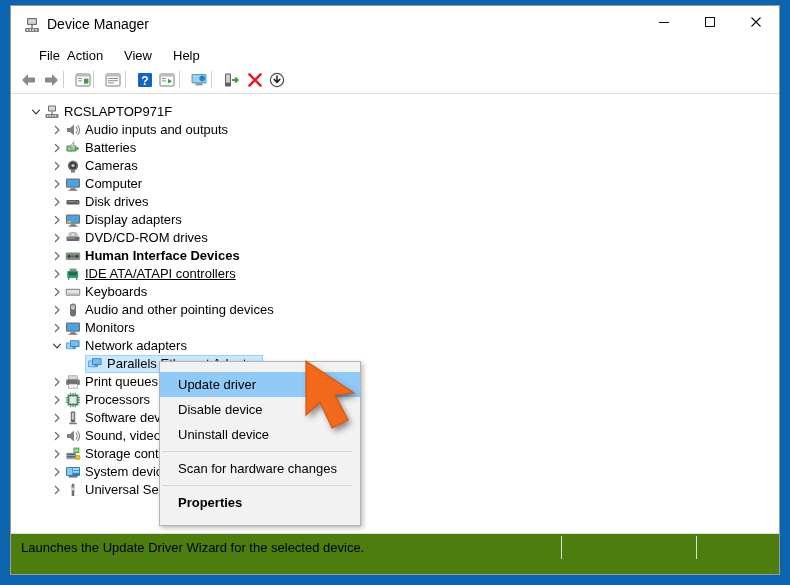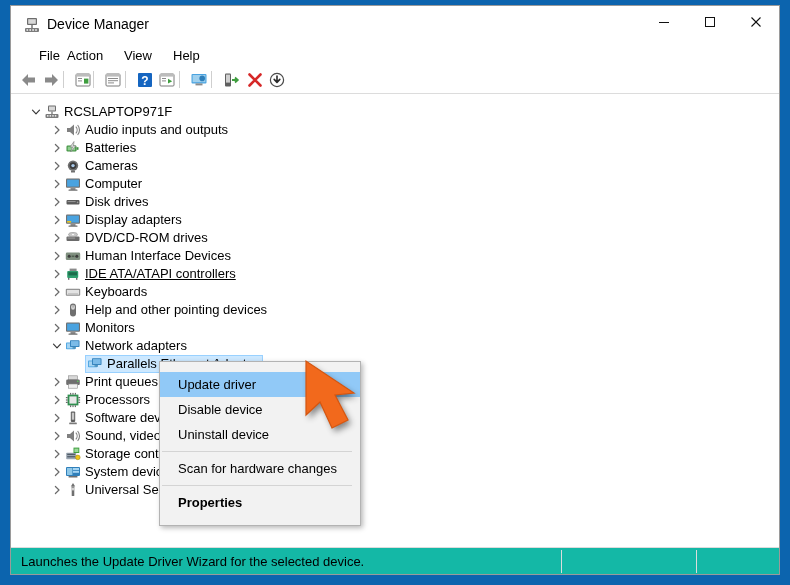--- a/index.html
+++ b/index.html
@@ -180,22 +180,22 @@
   
   #cursor{
     position:absolute;
     left:288px;top:352px;
     width:80px;height:84px;
     z-index:60;
     pointer-events:none;
   }
   
   #statusbar{
-    position:absolute;left:0;bottom:0;width:100%;height:27px;
-    background:#14b8a6;
+    position:absolute;left:0;bottom:0;width:100%;height:41px;
+    background:#4d7c0f;
     border-top:1px solid #dcdcdc;
     box-sizing:border-box;
   }
   #status-text{
     position:absolute;left:10px;top:6px;
     font-size:13px;color:#000;
     white-space:nowrap;
   }
   .stsep{
     position:absolute;top:2px;width:1px;height:23px;background:#dcdcdc;
@@ -477,21 +477,21 @@
             </span>
             <span class="tlabel">DVD/CD-ROM drives</span>
           </span>
         </div>
         <div class="trow" style="top: 153px; padding-left: 31px;">
           <span class="chev">
             <svg width="10" height="10" viewBox="0 0 10 10">
               <path d="M3.4 1.5 L7 5 L3.4 8.5" fill="none" stroke="#6a6a6a" stroke-width="1.2" stroke-linecap="round" stroke-linejoin="round"></path>
             </svg>
           </span>
-          <span class="" style="display: flex; align-items: flex-start;">
+          <span class="" style="display: flex; align-items: flex-start; font-weight: bold;">
             <span class="ticon">
               <svg width="16" height="16" viewBox="0 0 16 16">
                 <rect x="0.8" y="4.5" width="14.4" height="7.6" rx="1.4" fill="#7f8f7f"></rect>
                 <circle cx="4.2" cy="8.3" r="1.5" fill="#3a3a3a"></circle>
                 <circle cx="11.8" cy="8.3" r="1.5" fill="#3a3a3a"></circle>
                 <rect x="6.6" y="7.5" width="2.8" height="1.6" fill="#4f5f4f"></rect>
               </svg>
             </span>
             <span class="tlabel">Human Interface Devices</span>
           </span>
@@ -539,21 +539,21 @@
             </svg>
           </span>
           <span class="" style="display: flex; align-items: center;">
             <span class="ticon">
               <svg width="16" height="16" viewBox="0 0 16 16">
                 <rect x="5" y="1.6" width="6" height="12.8" rx="3" fill="#6f6f6f"></rect>
                 <rect x="6.1" y="2.7" width="3.8" height="5" rx="1.9" fill="#d4d4d4"></rect>
                 <rect x="7.6" y="3" width="0.9" height="2.6" fill="#8c8c8c"></rect>
               </svg>
             </span>
-            <span class="tlabel">Help and other pointing devices</span>
+            <span class="tlabel">Audio and other pointing devices</span>
           </span>
         </div>
         <div class="trow" style="top: 225px; padding-left: 31px;">
           <span class="chev">
             <svg width="10" height="10" viewBox="0 0 10 10">
               <path d="M3.4 1.5 L7 5 L3.4 8.5" fill="none" stroke="#6a6a6a" stroke-width="1.2" stroke-linecap="round" stroke-linejoin="round"></path>
             </svg>
           </span>
           <span class="" style="display: flex; align-items: center;">
             <span class="ticon">

